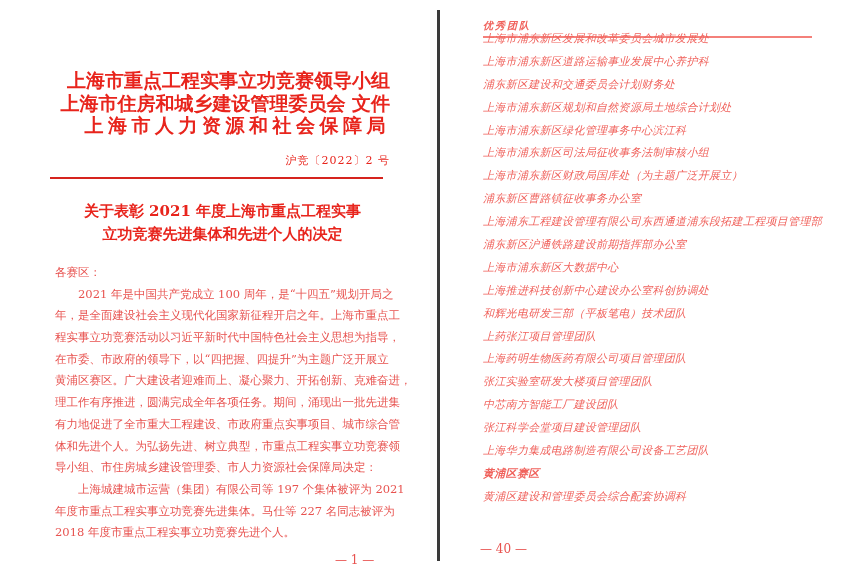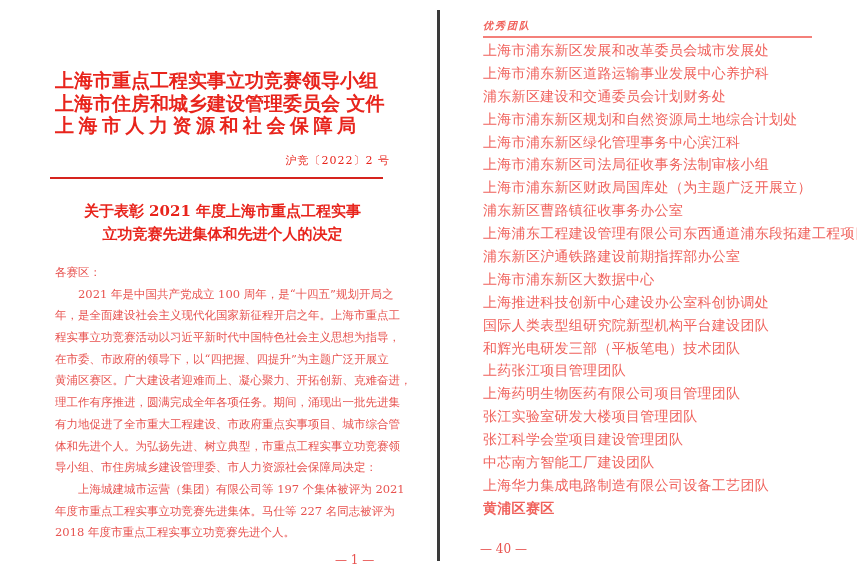--- a/index.html
+++ b/index.html
@@ -3,21 +3,21 @@
 <meta charset="utf-8">
 <style>
   html,body { margin:0; padding:0; background:#ffffff; }
   .canvas {
     position:relative; width:857px; height:574px; background:#ffffff; overflow:hidden;
     font-family:"DejaVu Serif","Liberation Serif",serif;
   }
   
   .page-left { position:absolute; left:55px; top:0; width:340px; height:574px; }
   .masthead {
-    position:absolute; top:69px; left:0; width:335px; text-align:left;
+    position:absolute; top:69px; left:0; width:335px; text-align:right;
     color:var(--masthead-red); font-weight:bold;
   }
   .mh-line { font-size:19px; line-height:22.5px; white-space:nowrap; }
   .mh-line.spaced { letter-spacing:4.5px; }
   .docnum {
     position:absolute; top:153px; left:0; width:335px; text-align:right;
     font-size:11px; color:var(--masthead-red); letter-spacing:1px;
   }
   .rule {
     position:absolute; top:177px; left:-5px; width:333px; height:2px;
@@ -36,21 +36,21 @@
   .left-no  { left:280px; top:553px; }
   
   .divider { position:absolute; left:437px; top:10px; width:3px; height:551px; background:var(--divider-gray); }
   
   .page-right { position:absolute; left:483px; top:0; width:345px; height:574px; }
   .sec-header {
     position:absolute; top:19px; left:0; font-size:10px; font-weight:bold; font-style:italic;
     letter-spacing:2px; color:var(--list-red);
   }
   .sec-rule { position:absolute; top:36px; left:0; width:329px; height:2px; background:var(--underline-red); }
-  .team-list { position:absolute; top:39px; left:0; width:345px; font-size:14px; color:var(--list-red); }
+  .team-list { position:absolute; top:28px; left:0; width:345px; font-size:11px; color:var(--list-red);font-style:italic; }
   .team-list .item { height:22.9px; line-height:22.9px; white-space:nowrap; letter-spacing:0.3px; }
   .team-list .item.bold { font-weight:bold; }
   .right-no { left:-3px; top:542px; }
 </style>
 </head>
 <body>
 
 <div class="canvas">
 
   <div class="page-left">
@@ -94,26 +94,26 @@
         <div class="item">浦东新区建设和交通委员会计划财务处</div>
         <div class="item">上海市浦东新区规划和自然资源局土地综合计划处</div>
         <div class="item">上海市浦东新区绿化管理事务中心滨江科</div>
         <div class="item">上海市浦东新区司法局征收事务法制审核小组</div>
         <div class="item">上海市浦东新区财政局国库处（为主题广泛开展立）</div>
         <div class="item">浦东新区曹路镇征收事务办公室</div>
         <div class="item">上海浦东工程建设管理有限公司东西通道浦东段拓建工程项目管理部</div>
         <div class="item">浦东新区沪通铁路建设前期指挥部办公室</div>
         <div class="item">上海市浦东新区大数据中心</div>
         <div class="item">上海推进科技创新中心建设办公室科创协调处</div>
-        <div class="item">国际人类表型组研究院新型机构平台建设团队</div>
         <div class="item">和辉光电研发三部（平板笔电）技术团队</div>
         <div class="item">上药张江项目管理团队</div>
         <div class="item">上海药明生物医药有限公司项目管理团队</div>
         <div class="item">张江实验室研发大楼项目管理团队</div>
+        <div class="item">中芯南方智能工厂建设团队</div>
         <div class="item">张江科学会堂项目建设管理团队</div>
-        <div class="item">中芯南方智能工厂建设团队</div>
         <div class="item">上海华力集成电路制造有限公司设备工艺团队</div>
         <div class="item bold">黄浦区赛区</div>
+        <div class="item">黄浦区建设和管理委员会综合配套协调科</div>
       </div>
     <div class="pageno right-no">— 40 —</div>
   </div>
 
 </div>
 
 </body></html>

